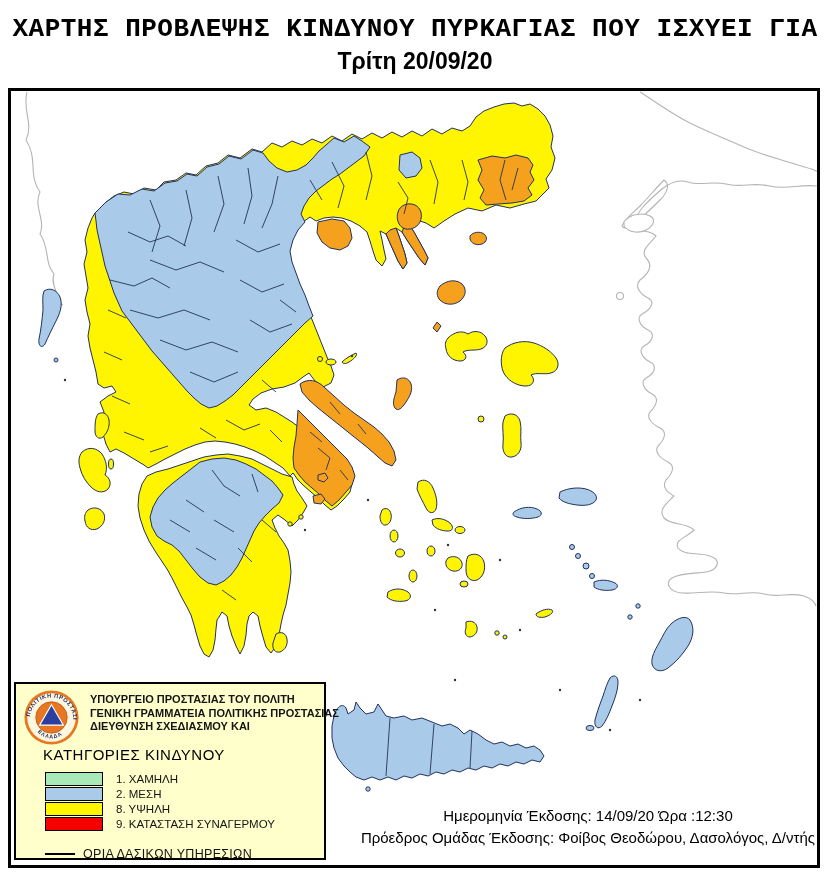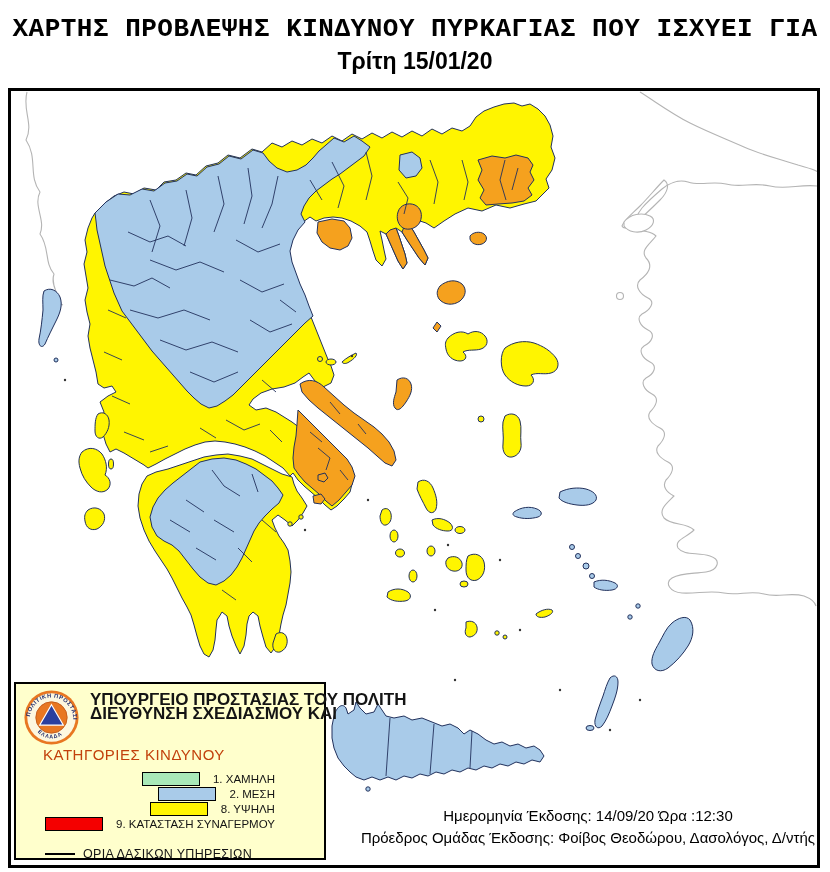--- a/index.html
+++ b/index.html
@@ -8,36 +8,36 @@
   .title.l1{top:14px;font-size:26px;letter-spacing:.5px;font-family:Liberation Mono, monospace;}
   .title.l2{top:48px;font-size:23px;}
   .map-frame{position:absolute;left:8px;top:88px;width:812px;height:780px;border:3px solid #000;background:#fff;box-sizing:border-box;}
   .map-frame svg{display:block;width:100%;height:100%;}
   .region{stroke:#22315c;stroke-width:1;stroke-linejoin:round;}
   .iborder{fill:none;stroke:#22315c;stroke-width:.9;stroke-linejoin:round;}
   .neighbor{fill:none;stroke:#b4b4b4;stroke-width:1.1;stroke-linejoin:round;}
   .neighbor-fill{fill:#ffffff;stroke:#b4b4b4;stroke-width:1.1;}
   .legend{position:absolute;left:14px;top:682px;width:312px;height:178px;background:#FFFFCC;border:2px solid #000;box-sizing:border-box;z-index:5;}
   .legend .logo{position:absolute;left:7px;top:5px;width:57px;height:57px;}
-  .legend .org{position:absolute;left:74px;top:9px;font-size:17px;font-weight:bold;line-height:13.5px;color:#141414;white-space:nowrap;}
-  .legend .cat-header{position:absolute;left:27px;top:62px;font-size:15px;color:#c2410c;letter-spacing:.5px;}
+  .legend .org{position:absolute;left:74px;top:9px;font-size:11px;font-weight:bold;line-height:13.5px;color:#141414;white-space:nowrap;}
+  .legend .cat-header{position:absolute;left:27px;top:62px;font-size:15px;color:#000000;letter-spacing:.5px;}
   .legend .cats{position:absolute;left:29px;top:87px;}
-  .legend .cat-row{display:flex;align-items:center;height:15px;justify-content:flex-end;}
+  .legend .cat-row{display:flex;align-items:center;height:15px;}
   .legend .swatch{width:56px;height:12px;border:1px solid #000;margin-right:13px;flex:0 0 auto;}
   .legend .cat-label{font-size:11.5px;color:#141414;white-space:nowrap;}
   .legend .boundary-row{position:absolute;left:29px;top:163px;display:flex;align-items:center;text-decoration:underline;}
   .legend .bline{width:30px;height:2px;background:#000;margin-right:8px;}
   .legend .blabel{font-size:12.5px;color:#141414;letter-spacing:.3px;white-space:nowrap;}
   .issue{position:absolute;right:15px;top:805px;text-align:center;font-size:15px;line-height:21.5px;color:#000;z-index:4;white-space:nowrap;}
 </style>
 </head>
 <body>
 
 <div class="title l1">ΧΑΡΤΗΣ ΠΡΟΒΛΕΨΗΣ ΚΙΝΔΥΝΟΥ ΠΥΡΚΑΓΙΑΣ ΠΟΥ ΙΣΧΥΕΙ ΓΙΑ</div>
-<div class="title l2">Τρίτη 15/01/20</div>
+<div class="title l2">Τρίτη 20/09/20</div>
 
 <div class="map-frame">
 <svg viewBox="11 91 806 774" preserveAspectRatio="none">
 
   <path class="neighbor" d="M 27,92 C 22,110 34,124 26,140 C 38,158 28,176 40,192 C 33,206 46,220 40,234 C 50,248 44,262 54,274 C 50,286 60,294 58,303 L 63,305"></path>
   <path class="neighbor" d="M 640,92 C 656,102 672,114 690,123 C 708,132 726,139 744,147 C 762,155 780,159 798,165 C 812,169 822,172 817,174"></path>
   <path class="neighbor-fill" d="M 664,180 C 670,184 668,192 660,200 C 652,208 644,216 636,222 C 630,227 624,230 622,226 C 624,220 632,214 640,206 C 648,198 656,188 664,180 Z"></path>
   <path class="neighbor" d="M 817,186 C 800,184 786,190 770,186 C 754,182 740,188 726,184 C 712,181 700,186 688,182 C 678,179 668,184 662,189 C 655,195 648,201 642,208 C 637,214 634,222 638,228 C 643,233 650,230 656,236 C 650,244 640,250 646,258 C 654,266 648,274 640,280 C 634,286 640,294 648,298 C 656,302 650,310 642,314 C 636,318 640,326 648,330 C 656,334 652,342 644,346 C 638,350 642,358 650,362 C 658,366 654,374 646,378 C 640,382 644,390 652,394 C 660,398 656,406 650,412 C 646,418 652,424 660,428 C 668,432 664,440 658,446 C 654,452 660,458 668,462 C 676,466 672,474 666,480 C 662,486 666,492 674,496 C 666,504 658,510 664,518 C 672,526 686,522 694,530 C 686,538 674,540 678,548 C 684,556 698,552 710,556 C 722,560 718,570 706,572 C 694,574 682,572 672,578 C 664,583 670,592 682,593 C 696,594 710,590 724,593 C 738,596 750,590 764,594 C 778,598 790,592 804,596 C 812,599 815,602 816,606"></path>
   <path class="neighbor-fill" d="M 624,222 C 630,214 642,212 650,216 C 656,219 654,226 646,230 C 638,234 628,232 624,226 Z"></path>
   <circle class="neighbor-fill" cx="620" cy="296" r="3.5"></circle>
@@ -205,20 +205,21 @@
     </defs>
     <text font-size="6" font-weight="bold" fill="#1F2A6B" letter-spacing="0.6">
       <textPath href="#arcTop" startOffset="4%">ΠΟΛΙΤΙΚΗ ΠΡΟΣΤΑΣΙΑ</textPath>
     </text>
     <text font-size="5.6" font-weight="bold" fill="#1F2A6B" letter-spacing="1">
       <textPath href="#arcBot" startOffset="22%">ΕΛΛΑΔΑ</textPath>
     </text>
   </svg>
   <div class="org">
     <div>ΥΠΟΥΡΓΕΙΟ ΠΡΟΣΤΑΣΙΑΣ ΤΟΥ ΠΟΛΙΤΗ</div>
+    <div>ΓΕΝΙΚΗ ΓΡΑΜΜΑΤΕΙΑ ΠΟΛΙΤΙΚΗΣ ΠΡΟΣΤΑΣΙΑΣ</div>
     <div>ΔΙΕΥΘΥΝΣΗ ΣΧΕΔΙΑΣΜΟΥ ΚΑΙ</div>
   </div>
   <div class="cat-header">ΚΑΤΗΓΟΡΙΕΣ ΚΙΝΔΥΝΟΥ</div>
   <div class="cats">
     <div class="cat-row">
       <span class="swatch" style="background: rgb(169, 233, 184);"></span>
       <span class="cat-label">1. ΧΑΜΗΛΗ</span>
     </div>
     <div class="cat-row">
       <span class="swatch" style="background: rgb(169, 203, 233);"></span>

